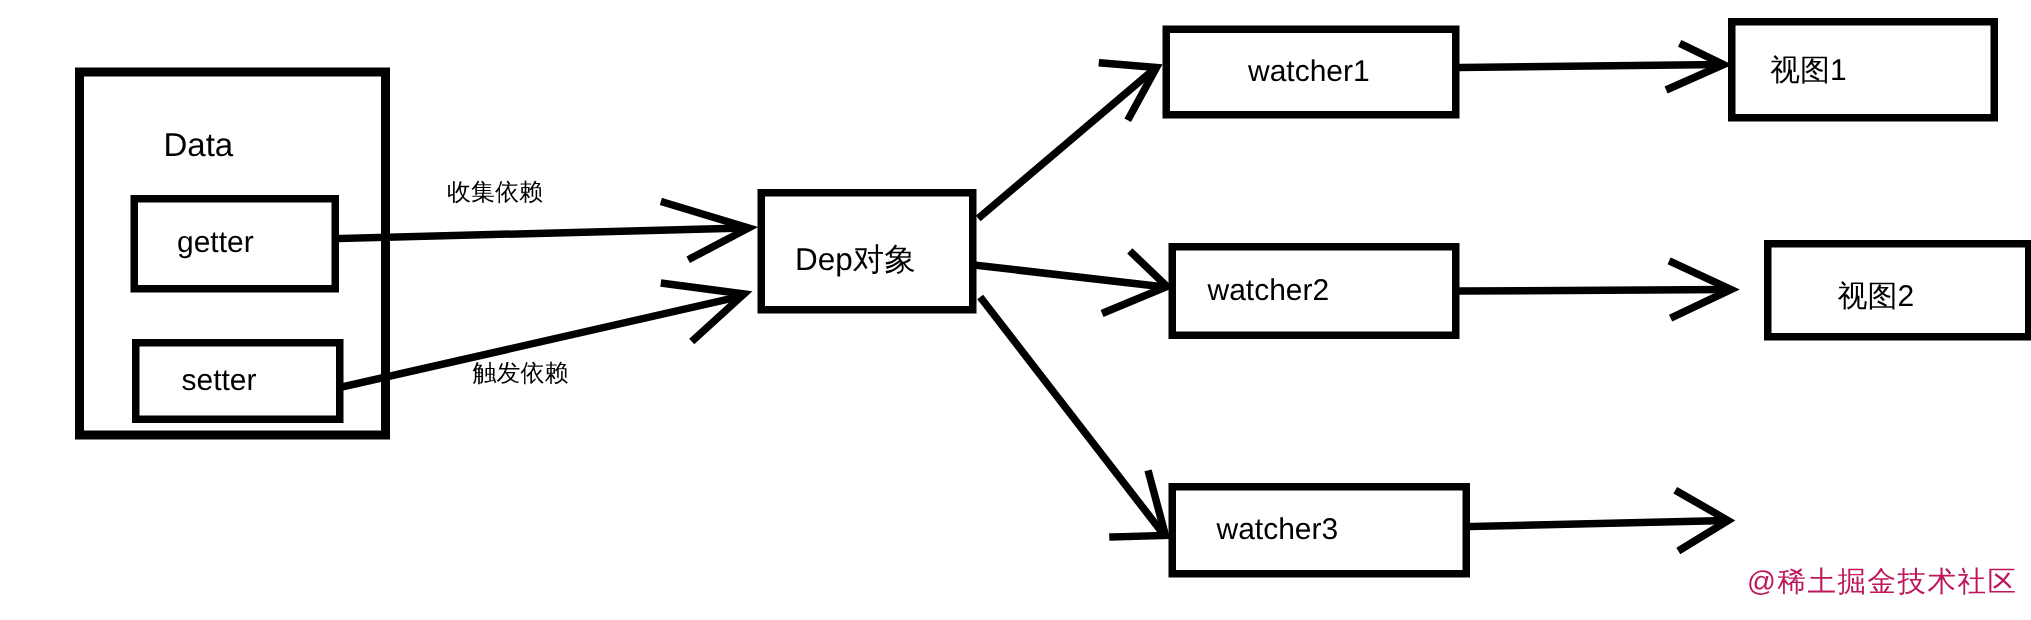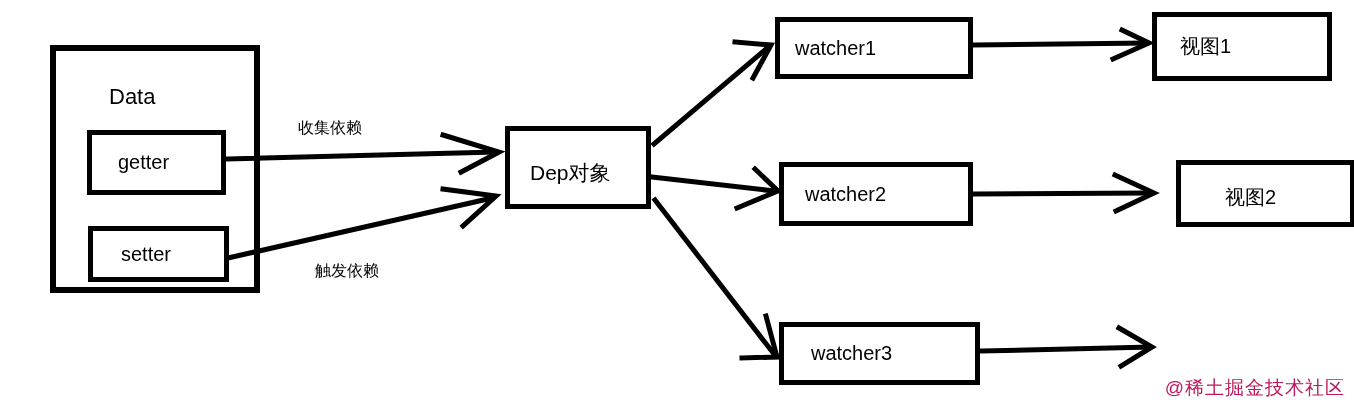--- a/index.html
+++ b/index.html
@@ -124,38 +124,38 @@
 
   <div class="box" style="left:88px; top:226px; width:141px; height:56px;">
     <span class="box-label" style="padding-left:28px;">setter</span>
   </div>
 
   <div class="box" style="left:505px; top:126px; width:146px; height:83px; font-size:21px;">
     <span class="box-label" style="padding-left:20px; padding-top:10px;">Dep对象</span>
   </div>
 
   <div class="box" style="left:775px; top:17px; width:198px; height:62px;">
-    <span class="box-label" style="padding-left:15px;">watcher1</span>
+    <span class="box-label" style="padding-left:15px;margin-left:37px;">watcher1</span>
   </div>
 
   <div class="box" style="left:779px; top:162px; width:194px; height:64px;">
     <span class="box-label" style="padding-left:21px;">watcher2</span>
   </div>
 
   <div class="box" style="left:779px; top:322px; width:201px; height:63px;">
     <span class="box-label" style="padding-left:27px;">watcher3</span>
   </div>
 
   <div class="box" style="left:1152px; top:12px; width:180px; height:69px;">
     <span class="box-label" style="padding-left:23px;">视图1</span>
   </div>
 
   <div class="box" style="left:1153px; top:160px; width:179px; height:67px;margin-left:23px;">
     <span class="box-label" style="padding-left:44px; padding-top:8px;">视图2</span>
   </div>
 
 
   <div class="edge-label" style="left:298px; top:118px;">收集依赖</div>
-  <div class="edge-label" style="left:315px; top:261px;">触发依赖</div>
+  <div class="edge-label" style="left:315px; top:239px;">触发依赖</div>
 
   <div class="watermark">@稀土掘金技术社区</div>
 
 </div>
 
 </body></html>

